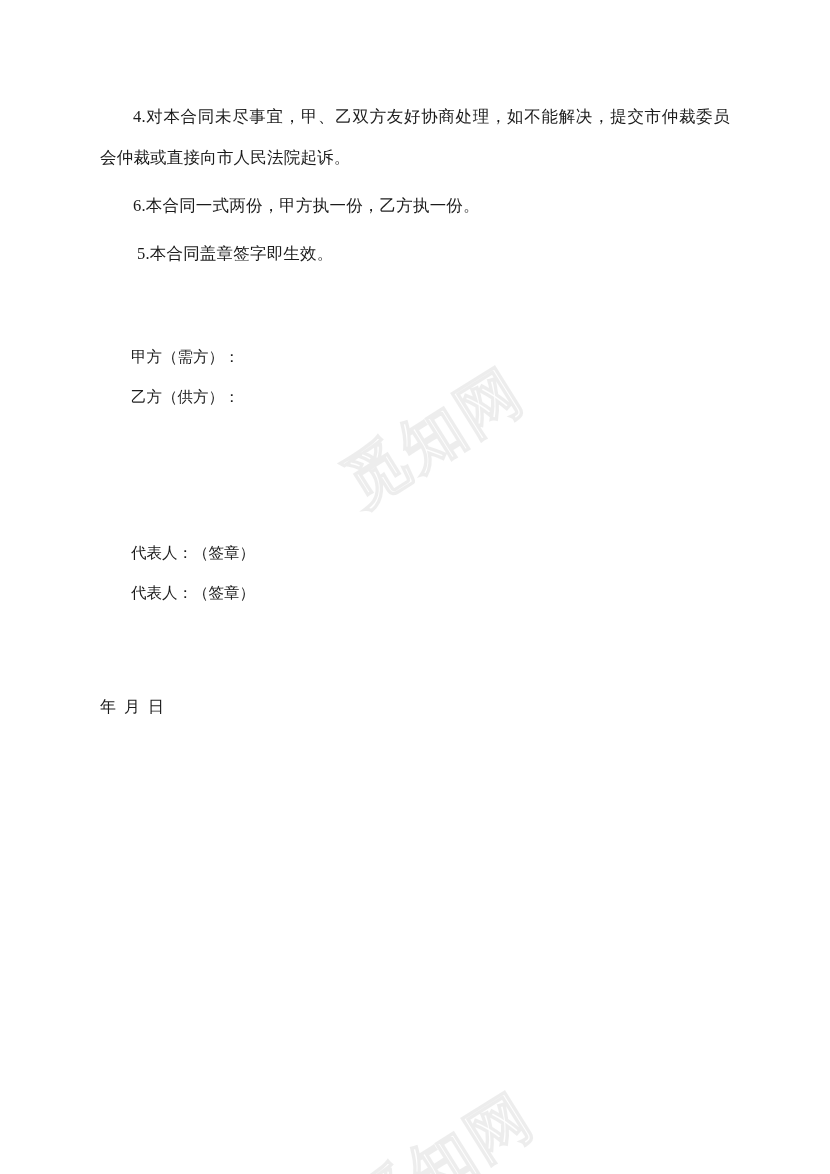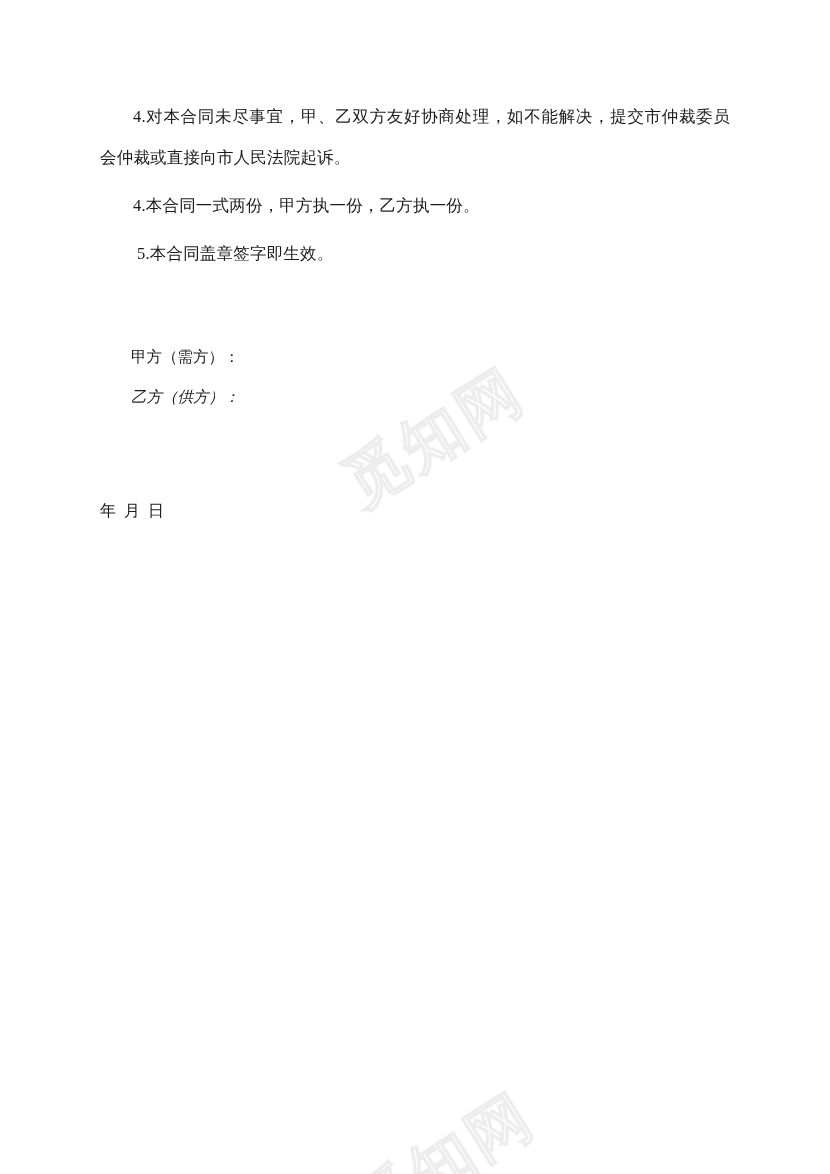--- a/index.html
+++ b/index.html
@@ -49,21 +49,20 @@
     color: #1b1b1b;
     margin: 0 0 36px 0;
     white-space: pre;
   }
   .sig-row .col-a {
     display: inline-block;
     width: 230px;
   }
   .sig-row .col-b {
     display: inline-block;
-    font-style: italic;
   }
   .date-row {
     font-size: 16px;
     line-height: 36px;
     color: #1b1b1b;
     letter-spacing: 2px;
     margin-top: 8px;
   }
 
   
@@ -89,31 +88,35 @@
 </style>
 </head>
 <body>
 
 <div class="page">
 
   <div class="doc-body">
 
     <p class="para indent">4.对本合同未尽事宜，甲、乙双方友好协商处理，如不能解决，提交市仲裁委员会仲裁或直接向市人民法院起诉。</p>
 
-    <p class="para indent">4.本合同一式两份，甲方执一份，乙方执一份。</p>
+    <p class="para indent">6.本合同一式两份，甲方执一份，乙方执一份。</p>
 
     <p class="para indent2">5.本合同盖章签字即生效。</p>
 
     <div class="sig-block">
 
       <div class="sig-row">
         <span class="col-a">甲方（需方）：</span>
         <span class="col-b">乙方（供方）：</span>
       </div>
 
+      <div class="sig-row">
+        <span class="col-a">代表人：（签章）</span>
+        <span class="col-b">代表人：（签章）</span>
+      </div>
 
       <div class="date-row">年  月  日</div>
 
     </div>
 
   </div>
 
   <div class="wm wm-1 wm-outline">觅知网</div>
   <div class="wm wm-2 wm-outline">觅知网</div>
 

